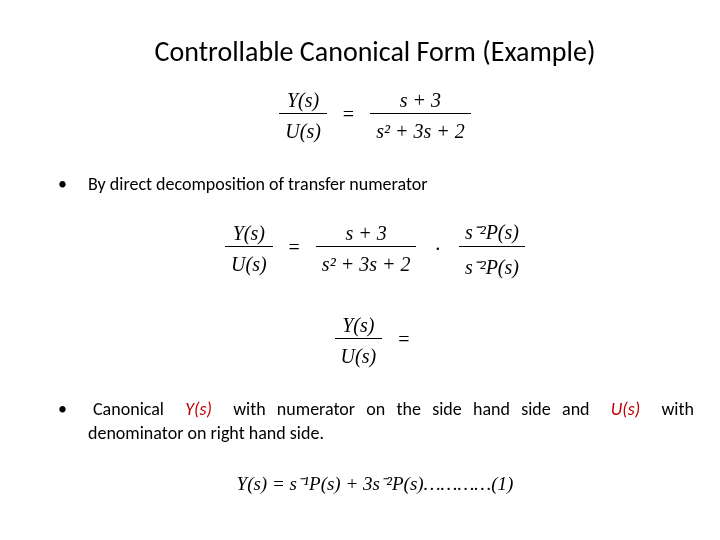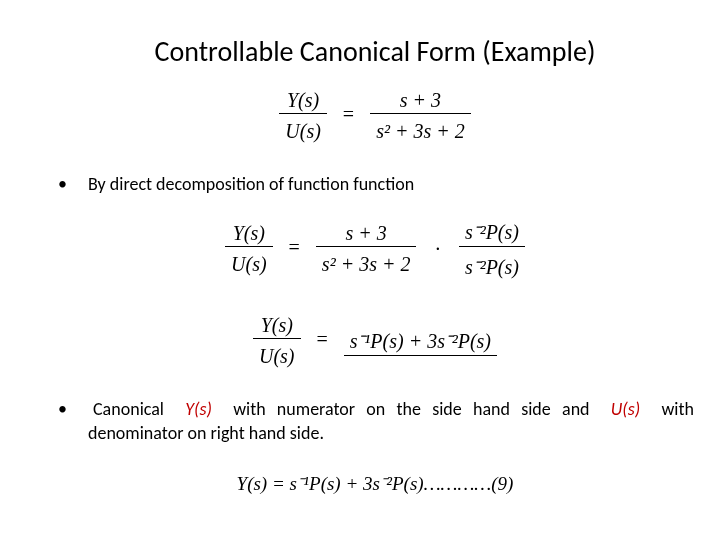--- a/index.html
+++ b/index.html
@@ -90,21 +90,21 @@
       <span class="op">=</span>
       <span class="frac">
         <span class="num">s + 3</span>
         <span class="den">s² + 3s + 2</span>
       </span>
     </span>
   </div>
 
   <div class="bullet-row">
     <div class="bullet-dot">•</div>
-    <div class="bullet-text">By direct decomposition of function function</div>
+    <div class="bullet-text">By direct decomposition of transfer numerator</div>
   </div>
 
   <div class="eq-block">
     <span class="eq">
       <span class="frac">
         <span class="num">Y(s)</span>
         <span class="den">U(s)</span>
       </span>
       <span class="op">=</span>
       <span class="frac">
@@ -120,29 +120,28 @@
   </div>
 
   <div class="eq-block">
     <span class="eq">
       <span class="frac">
         <span class="num">Y(s)</span>
         <span class="den">U(s)</span>
       </span>
       <span class="op">=</span>
       <span class="frac">
-        <span class="num">s⁻¹P(s) + 3s⁻²P(s)</span>
       </span>
     </span>
   </div>
 
   <div class="bullet-row">
     <div class="bullet-dot">•</div>
     <div class="bullet-text justify">
       <span>Canonical </span><span class="red">Y(s)</span><span> with numerator on the side hand side and </span><span class="red">U(s)</span><span> with denominator on right hand side.</span>
     </div>
   </div>
 
   <div class="eq-pair">
-    <div class="row"><span class="eq">Y(s) = s⁻¹P(s) + 3s⁻²P(s)…………(9)</span></div>
+    <div class="row"><span class="eq">Y(s) = s⁻¹P(s) + 3s⁻²P(s)…………(1)</span></div>
   </div>
 
 </div>
 
 </body></html>

